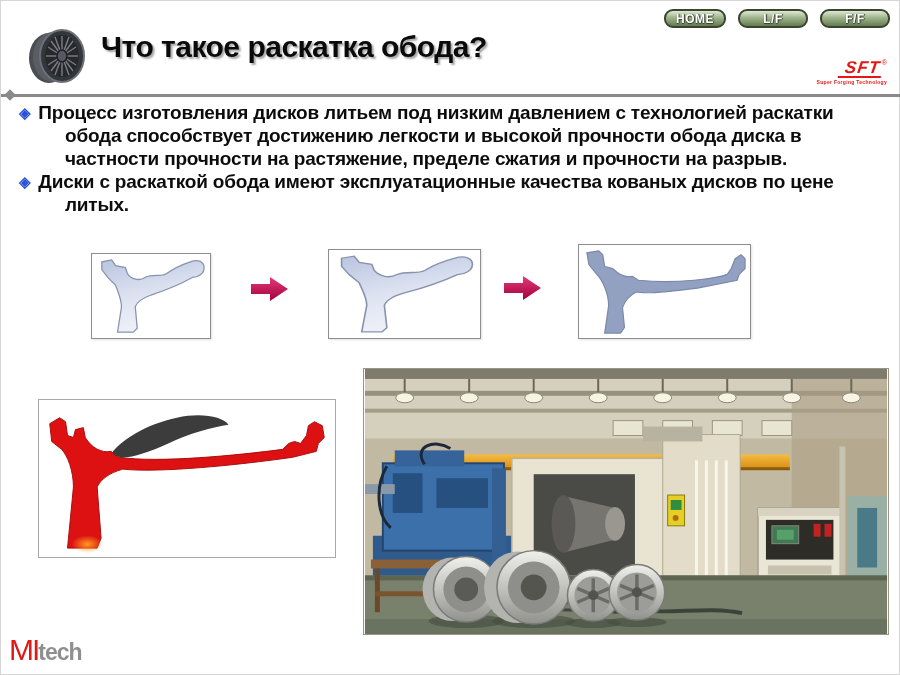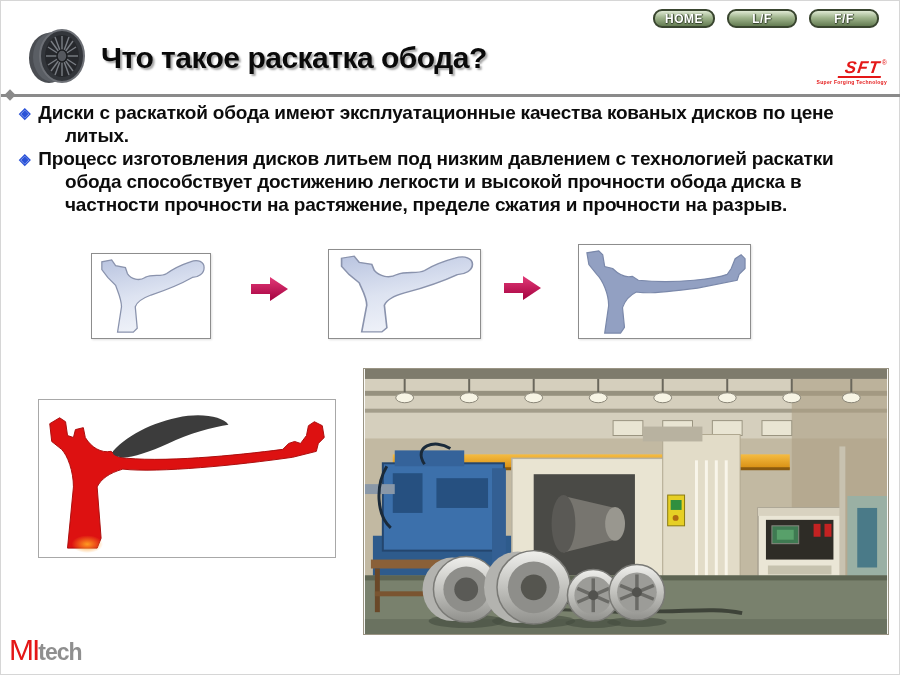--- a/index.html
+++ b/index.html
@@ -1,29 +1,29 @@
 <!DOCTYPE html>
 <html><head>
 <meta charset="utf-8">
 <style>
   * { margin:0; padding:0; box-sizing:border-box; }
   html,body { width:900px; height:675px; background:#ffffff; font-family:"Liberation Sans", sans-serif; overflow:hidden; }
   .slide { position:relative; width:900px; height:675px; background:#ffffff; border:1px solid #d6d6d6; }
 
   
-  .nav-buttons { position:absolute; top:8px; right:20px; display:flex; gap:12px; }
+  .nav-buttons { position:absolute; top:8px; right:9px; display:flex; gap:12px; }
   .nav-btn { width:70px; height:19px; border:2px solid #39452f; border-radius:9px;
     background:linear-gradient(180deg,#dfe9d3 0%,#9fb48c 45%,#647c52 100%);
     color:#ffffff; font-weight:bold; font-size:12px; display:flex; align-items:center; justify-content:center;
     text-shadow:0 1px 1px #2f3c26, 1px 0 1px #2f3c26; letter-spacing:0.5px; cursor:pointer; }
   .nav-btn.home { width:62px; }
 
   .wheel-icon { position:absolute; left:26px; top:27px; }
 
-  .page-title { position:absolute; left:100px; top:40px; font-size:30px; font-weight:bold; color:#0a0a0a;
+  .page-title { position:absolute; left:100px; top:29px; font-size:30px; font-weight:bold; color:#0a0a0a;
     text-shadow:2px 2px 2px rgba(0,0,0,0.35); letter-spacing:-0.5px; }
 
   .brand { position:absolute; right:12px; top:58px; text-align:right; }
   .brand-sft { font-style:italic; font-weight:900; font-size:17px; color:#e41717; letter-spacing:1px;
     display:inline-block; transform:skewX(-8deg); border-bottom:2px solid #e41717; padding:0 2px 0 6px; line-height:1; }
   .brand-reg { font-size:7px; color:#e41717; vertical-align:top; }
   .brand-sub { font-size:5px; color:#e41717; font-weight:bold; margin-top:1px; letter-spacing:0.3px; }
 
   .title-rule { position:absolute; left:0; top:93px; width:900px; height:3px; background:#8a8a8a; }
   .title-rule-diamond { position:absolute; left:5px; top:-3px; width:8px; height:8px; background:#8a8a8a; transform:rotate(45deg); }
@@ -89,22 +89,22 @@
   <div class="brand">
     <span class="brand-sft">SFT</span><span class="brand-reg">®</span>
     <div class="brand-sub">Super Forging Technology</div>
   </div>
 
   <div class="title-rule">
     <div class="title-rule-diamond"></div>
   </div>
 
   <div class="bullets">
+    <div class="bullet"><span class="marker">◈</span><span>Процесс изготовления дисков литьем под низким давлением с технологией раскатки обода способствует достижению легкости и высокой прочности обода диска в частности прочности на растяжение, пределе сжатия и прочности на разрыв.</span></div>
     <div class="bullet"><span class="marker">◈</span><span>Диски с раскаткой обода имеют эксплуатационные качества кованых дисков по цене литых.</span></div>
-    <div class="bullet"><span class="marker">◈</span><span>Процесс изготовления дисков литьем под низким давлением с технологией раскатки обода способствует достижению легкости и высокой прочности обода диска в частности прочности на растяжение, пределе сжатия и прочности на разрыв.</span></div>
   </div>
 
   <div class="stage-box stage-1">
     <svg width="118" height="84" viewBox="0 0 120 86" preserveAspectRatio="none">
       <defs>
         <linearGradient id="bluegrad" x1="0" y1="0" x2="0.3" y2="1">
           <stop offset="0" stop-color="#b9c4e0"></stop>
             <stop offset="0.55" stop-color="#dde3f1"></stop>
             <stop offset="1" stop-color="#eef1f8"></stop>
         </linearGradient>

